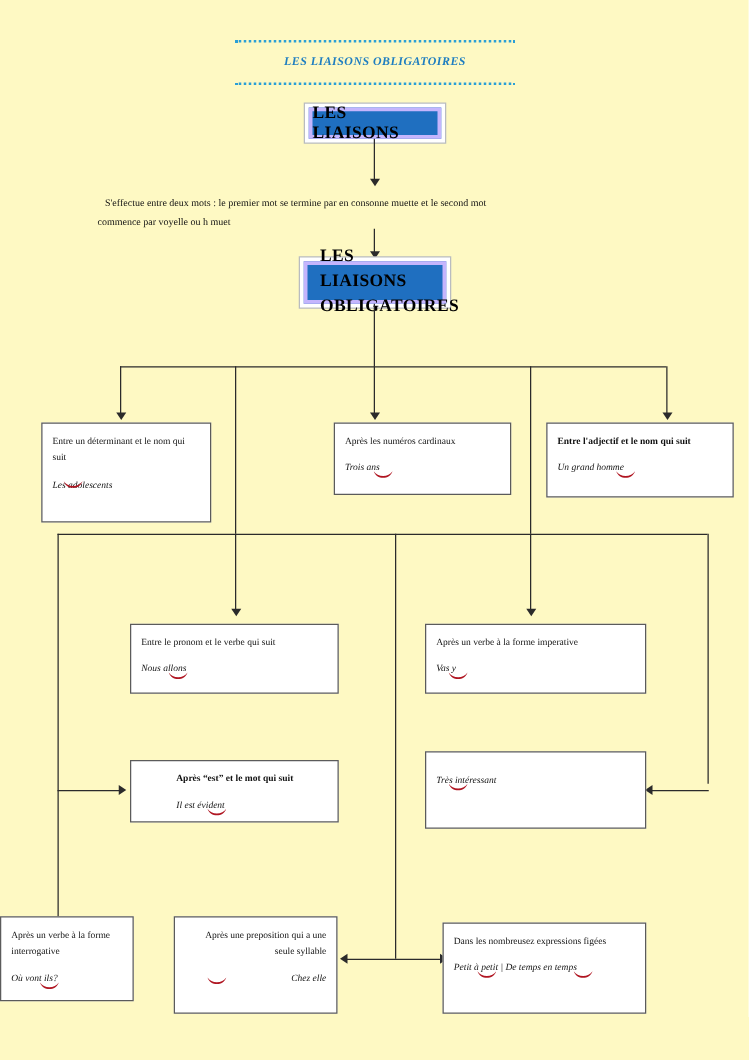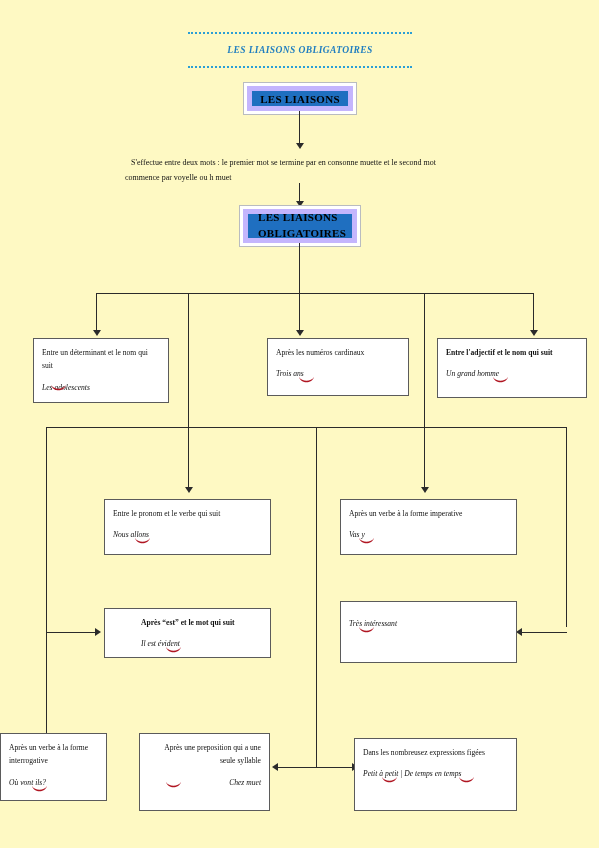--- a/index.html
+++ b/index.html
@@ -36,25 +36,25 @@
     letter-spacing:.4px;
     color:#1f7ec0;
     padding:11px 0 11px 0;
     white-space:nowrap;
   }
 
   
   .blue-box{
     position:absolute;
     background:#1f6fc0;
-    border:5px solid #c4b5fd;
+    border:3px solid #c4b5fd;
     box-shadow:0 0 0 3px #ffffff, 0 0 0 4px #b9bcc0;
     color:#000;
     font-weight:bold;
-    font-size:11px;
+    font-size:14px;
     letter-spacing:.3px;
     display:flex;
     align-items:center;
     box-sizing:border-box;
   }
   #box-liaisons{
     left:247px; top:86px;
     width:106px; height:25px;
     justify-content:center;
   }
@@ -69,21 +69,20 @@
   }
 
   
   #intro{
     position:absolute;
     left:78px; top:156px;
     width:418px;
     font-size:8px;
     line-height:1.85;
     color:#111;
-    margin-left:47px;
   }
   #intro .l1{display:block;text-indent:6px;}
   #intro .l2{display:block;}
 
   
   .node{
     position:absolute;
     border:1px solid #5b5b5b;
     background:#fff;
     box-sizing:border-box;
@@ -155,21 +154,21 @@
 
   <div class="ln lnv" style="left:96px;top:293px;height:40px;"></div>
   <div class="arw arw-d" style="left:93px;top:330px;"></div>
 
   <div class="ln lnv" style="left:299px;top:293px;height:40px;"></div>
   <div class="arw arw-d" style="left:296px;top:330px;"></div>
 
   <div class="ln lnv" style="left:533px;top:293px;height:40px;"></div>
   <div class="arw arw-d" style="left:530px;top:330px;"></div>
 
-  <div class="node" style="left:33px;top:338px;width:136px;height:65px;">
+  <div class="node" style="left:33px;top:338px;width:136px;height:80px;">
     <span class="head">Entre un déterminant et le nom qui suit</span>
     <span class="ex">
       <span>Les adolescents</span>
       <span class="tie" style="left:8px;top:3px;">
         <svg viewBox="0 0 17 9">
             <path d="M1 1 C3 8, 14 8, 16 1 C13 6, 4 6, 1 1 Z" fill="#b01622"></path>
           </svg>
       </span>
     </span>
   </div>
@@ -276,21 +275,21 @@
         <svg viewBox="0 0 17 9">
             <path d="M1 1 C3 8, 14 8, 16 1 C13 6, 4 6, 1 1 Z" fill="#b01622"></path>
           </svg>
       </span>
     </span>
   </div>
 
   <div class="node" style="left:139px;top:733px;width:131px;height:78px;text-align:right;">
     <span class="head">Après une preposition qui a une seule syllable</span>
     <span class="ex">
-      <span>Chez  muet</span>
+      <span>Chez  elle</span>
       <span class="tie" style="left:17px;top:5px;">
         <svg viewBox="0 0 17 9">
             <path d="M1 1 C3 8, 14 8, 16 1 C13 6, 4 6, 1 1 Z" fill="#b01622"></path>
           </svg>
       </span>
     </span>
   </div>
 
   <div class="ln lnh" style="left:277px;top:767px;width:78px;"></div>
   <div class="arw arw-l" style="left:272px;top:763px;"></div>

